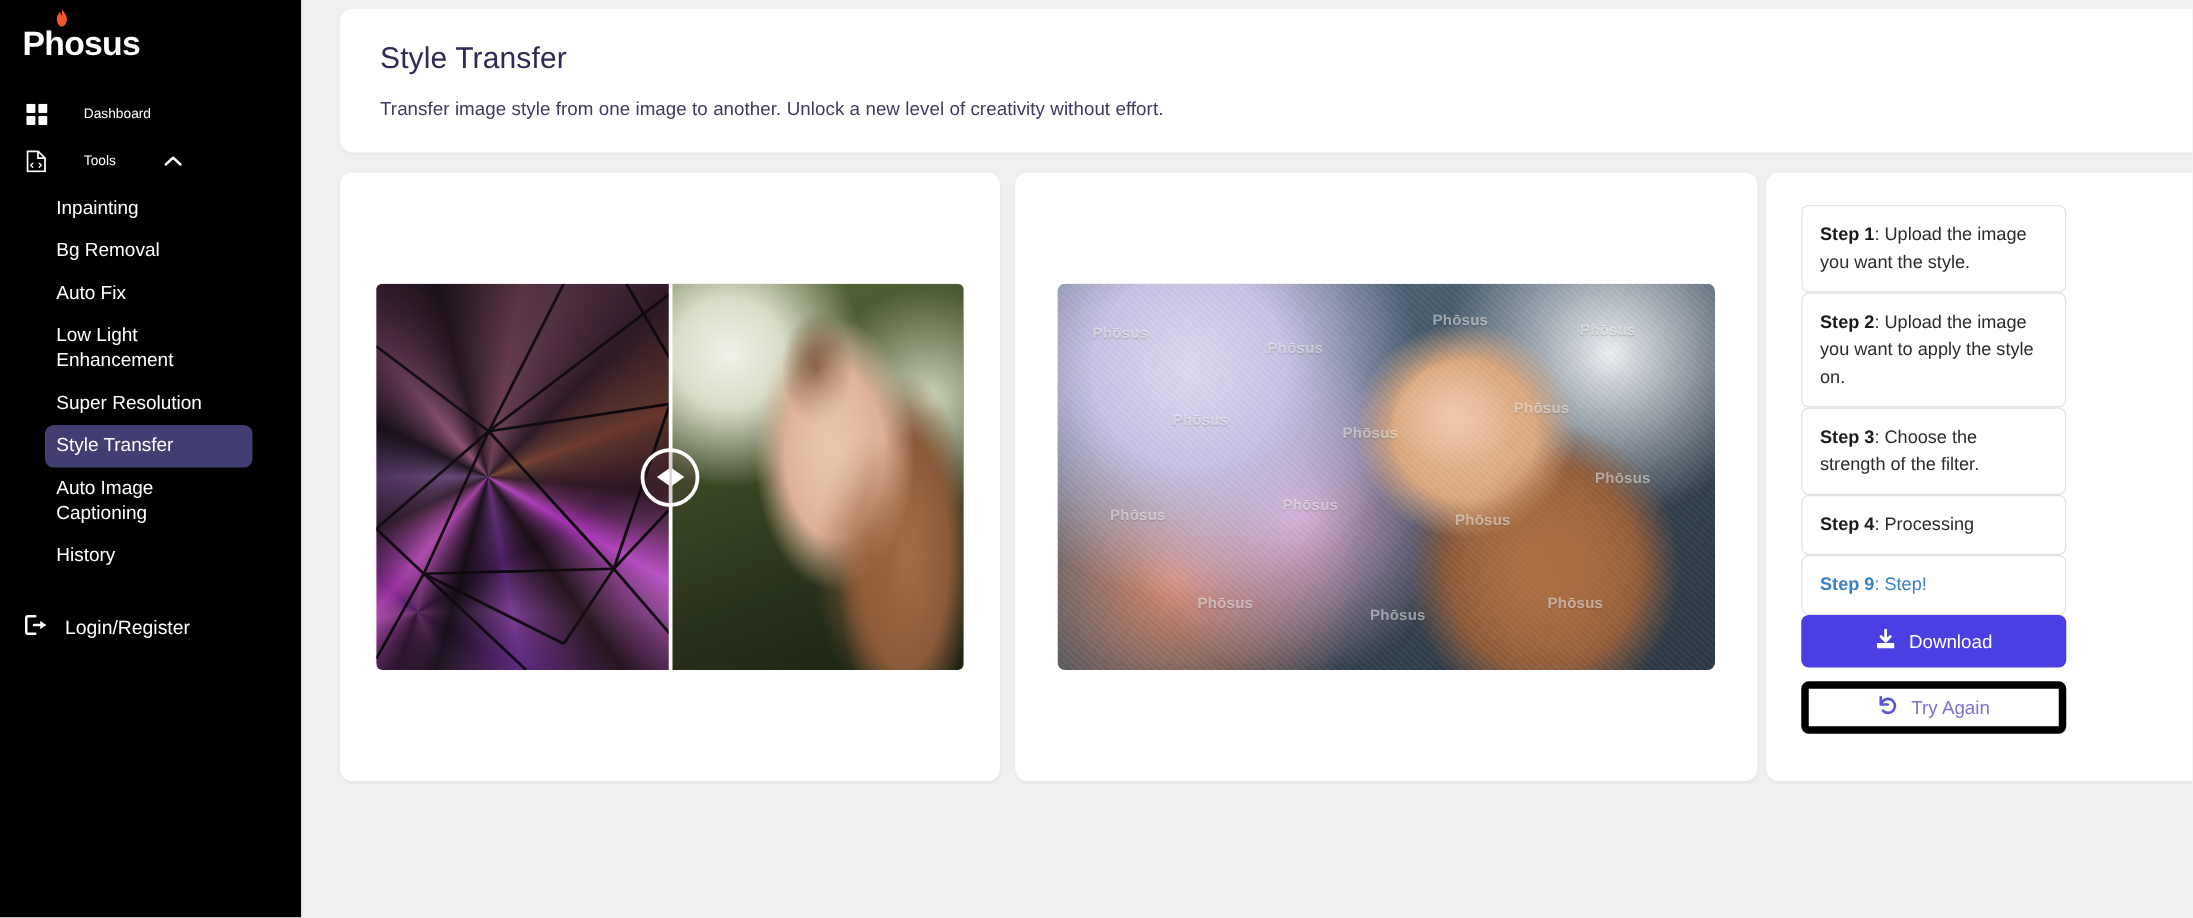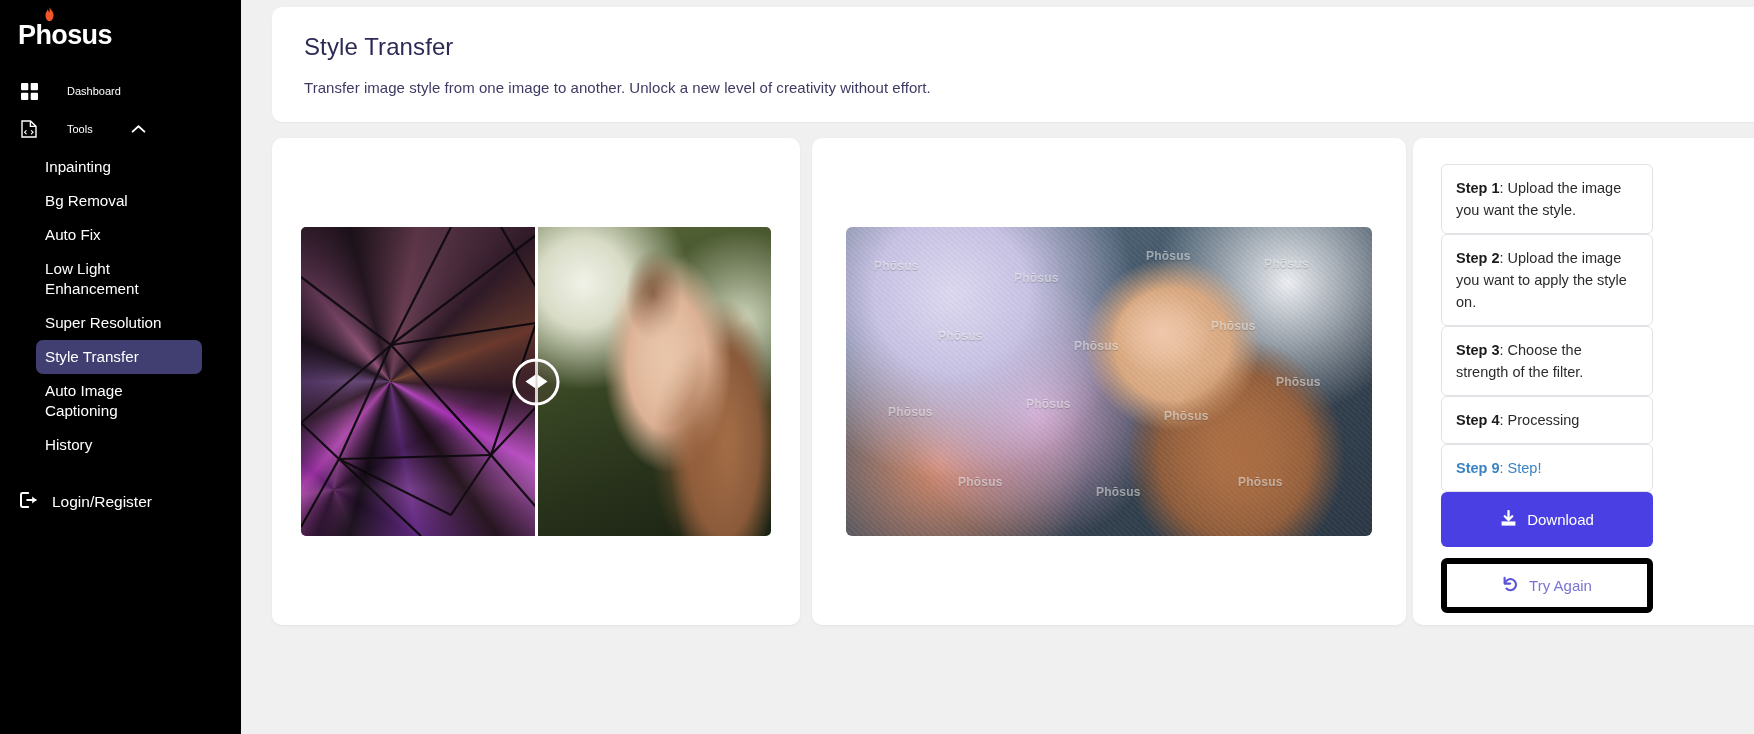--- a/index.html
+++ b/index.html
@@ -253,21 +253,21 @@
     font-size: 14.5px;
     line-height: 22px;
     color: #2b2b2b;
   }
   .step-box b { font-weight: 700; color: #1b1b1b; }
   .step-box.done { color: #3b82c4; }
   .step-box.done b { color: #3b82c4; }
 
   .btn {
     width: 212px;
-    height: 55px;
+    height: 42px;
     border-radius: 6px;
     display: flex; align-items: center; justify-content: center;
     gap: 10px;
     font-size: 15px;
     cursor: pointer;
     margin-bottom: 11px;
     user-select: none;
   }
   .btn-download { background: #4a3fe2; color: #ffffff; border: none; }
   .btn-retry { background: #ffffff; color: #7a74d6; border: 6px solid #000000; }

